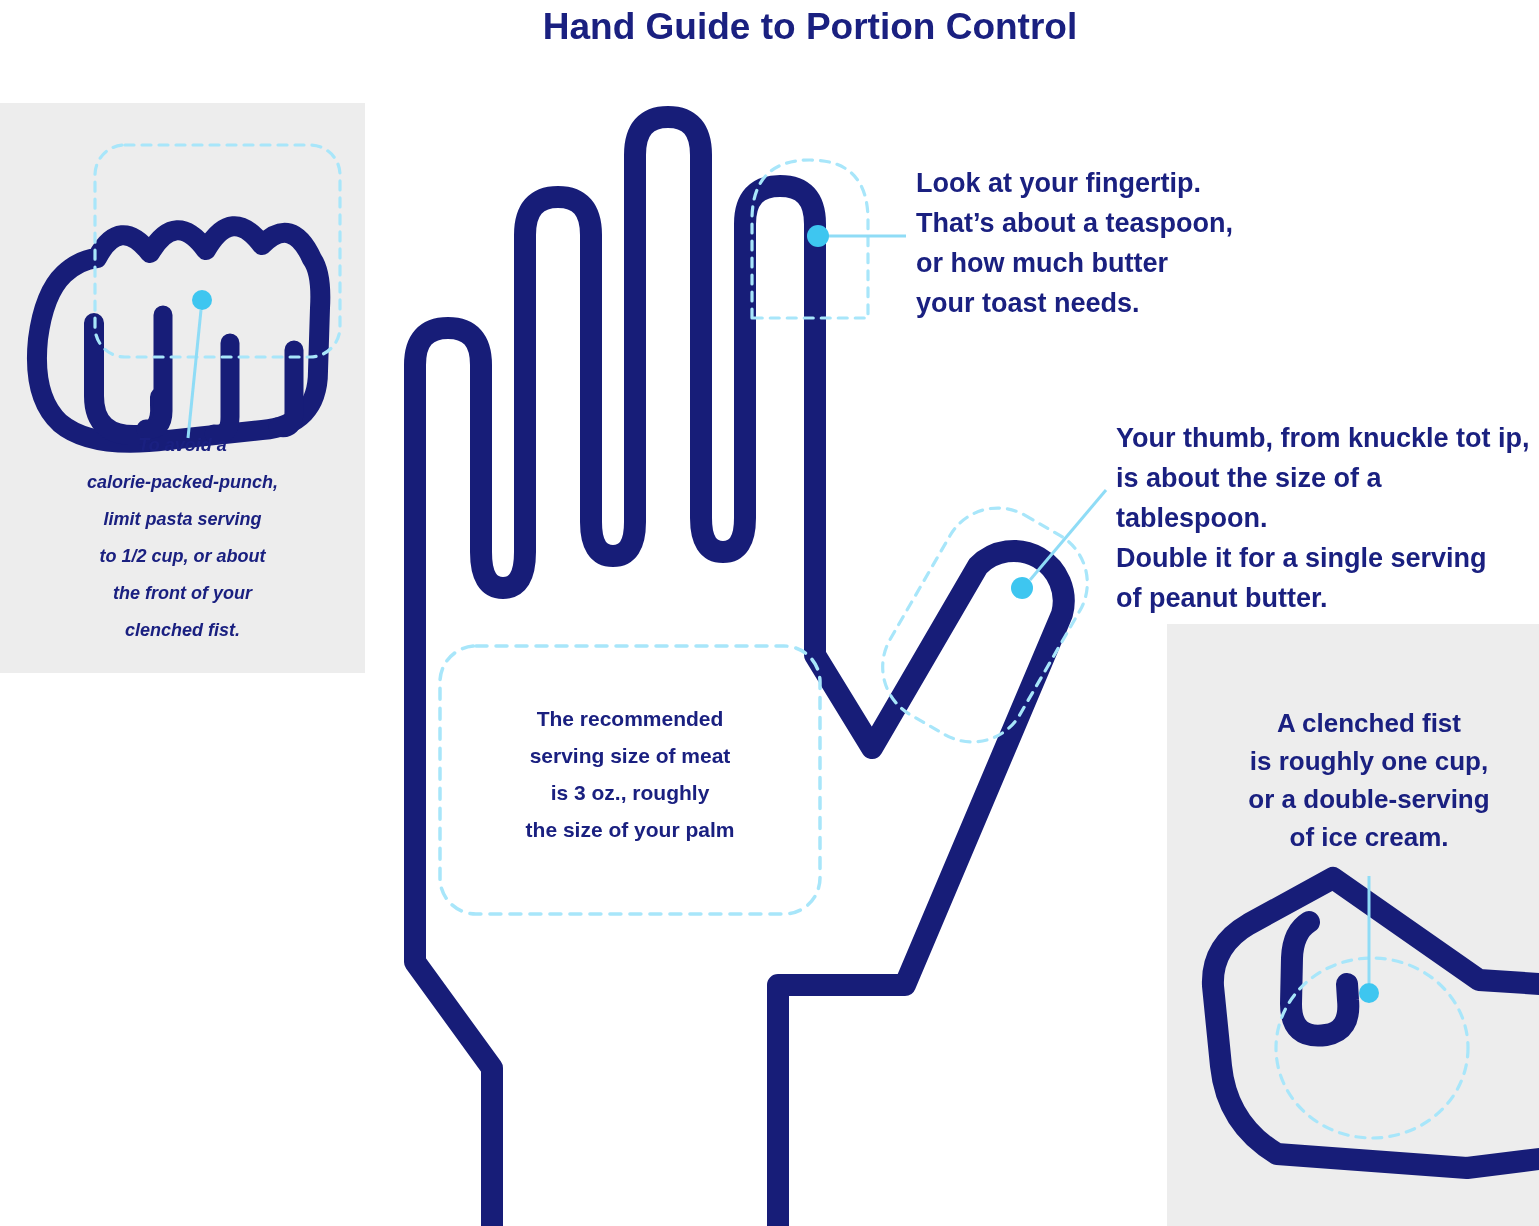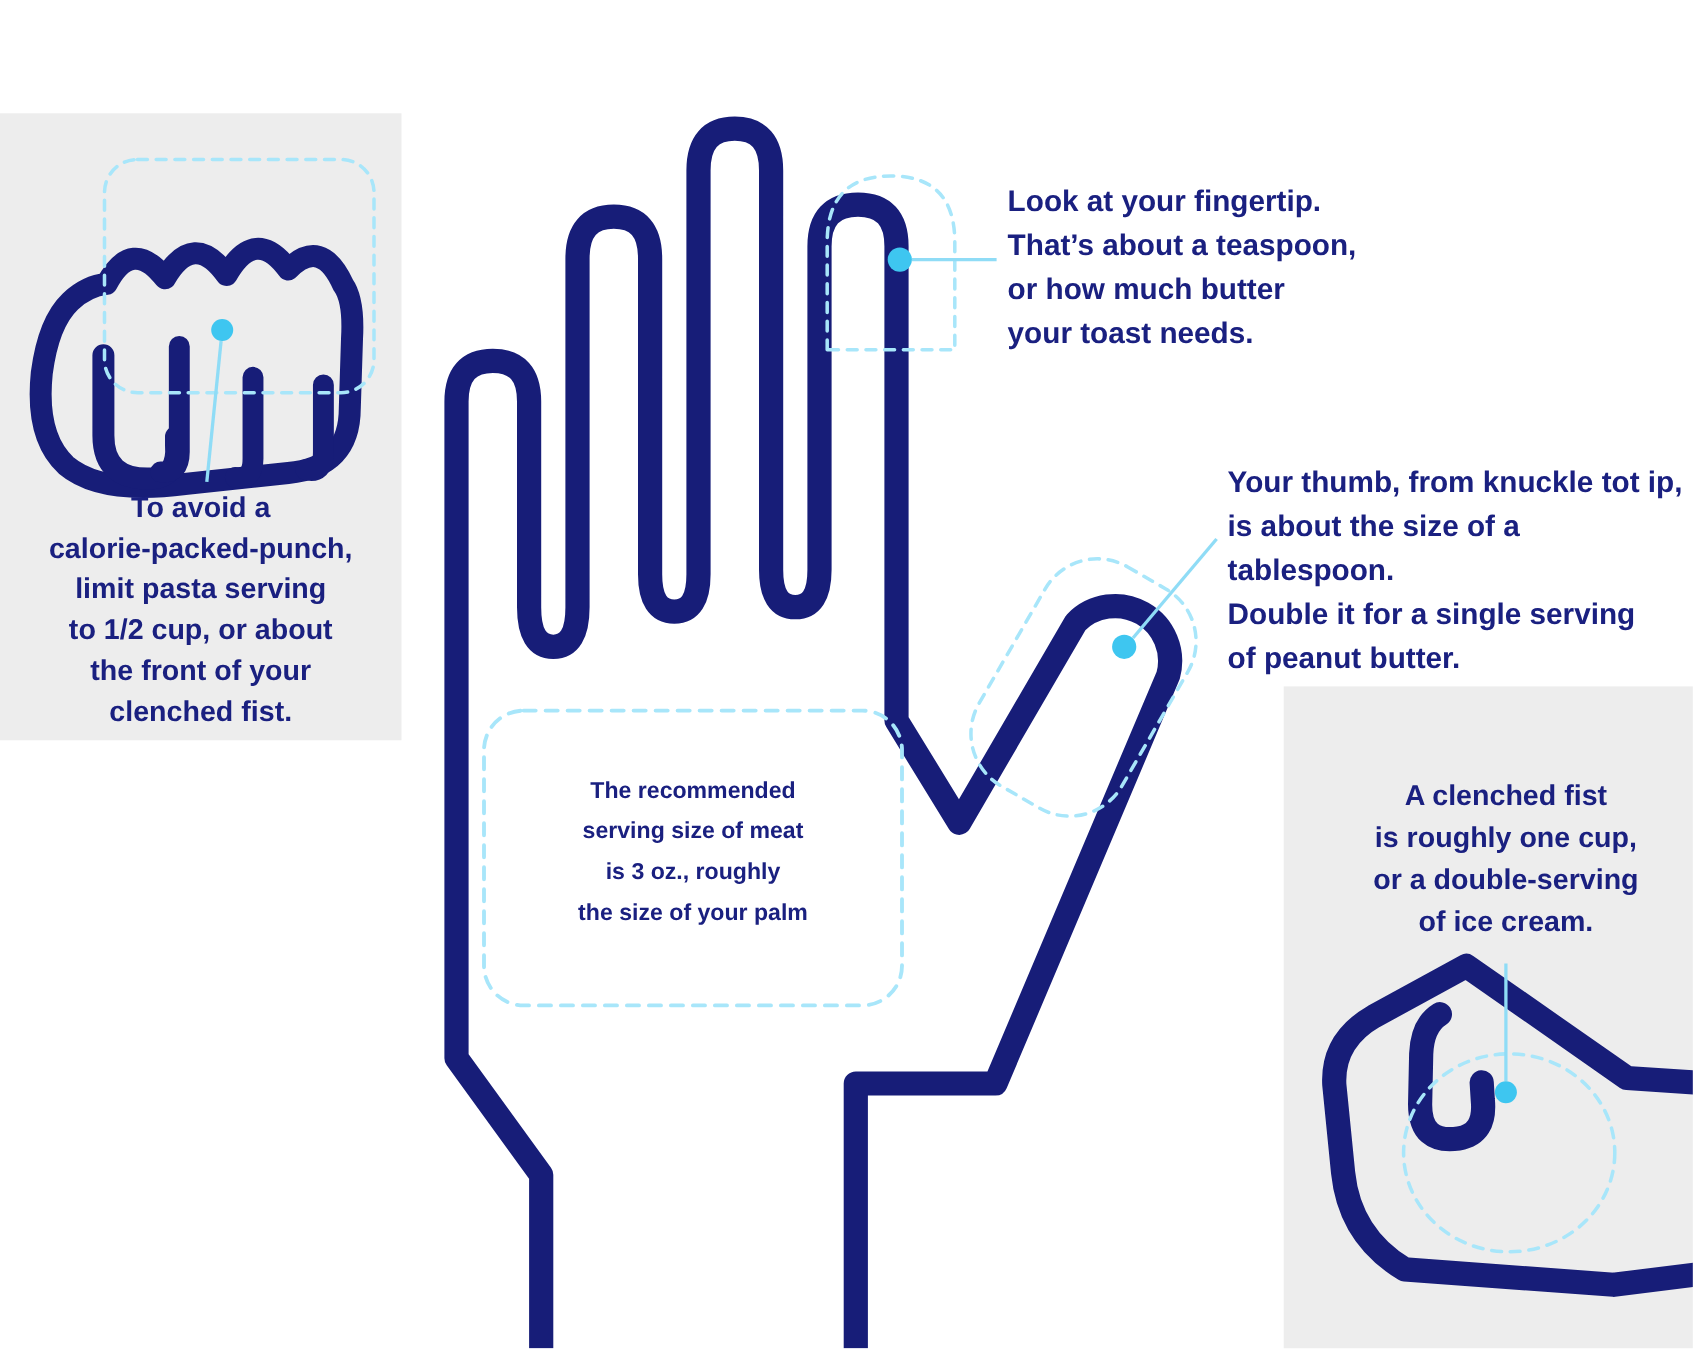--- a/index.html
+++ b/index.html
@@ -39,21 +39,21 @@
     position:absolute;
     color:var(--text-navy);
     font-weight:600;
     white-space:pre-line;
   }
   .note-left{text-align:left;}
   .note-center{text-align:center;}
   #note-fingertip{left:916px;top:163px;font-size:27px;line-height:40px;}
   #note-thumb{left:1116px;top:418px;font-size:27px;line-height:40px;}
   #note-palm{left:440px;top:700px;width:380px;font-size:21px;line-height:37px;}
-  #note-pasta{left:0;top:340px;width:100%;font-size:26px;line-height:37px;}
+  #note-pasta{left:0;top:324px;width:100%;font-size:18px;line-height:37px;font-style:italic;}
   #note-icecream{left:0;top:80px;width:100%;font-size:26px;line-height:38px;}
   svg{position:absolute;display:block;}
   #main-overlay{left:0;top:0;pointer-events:none;}
   #fist-front-svg{left:0;top:0;}
   #fist-side-svg{left:0;top:238px;}
   .navy-stroke{
     stroke:var(--navy);
     fill:none;
     stroke-linecap:round;
     stroke-linejoin:round;
@@ -71,20 +71,21 @@
     stroke-width:3;
     fill:none;
   }
   .dot{fill:var(--cyan-dot);stroke:none;}
 </style>
 </head>
 <body>
 
 <div id="canvas">
 
+  <h1 class="page-title">Hand Guide to Portion Control</h1>
 
   <div class="panel" id="panel-pasta">
     <svg id="fist-front-svg" width="365" height="350" viewBox="0 0 365 350">
       <path class="navy-stroke" stroke-width="20" d="M 97 155 Q 120 112 150 150 Q 176 106 206 147 Q 232 102 262 142 Q 292 112 312 156
                Q 322 170 320 205 L 318 268 Q 318 322 262 327 L 168 337 Q 92 347 60 320
                Q 32 294 38 236 Q 44 190 64 171 Q 79 157 97 155 Z"></path>
       <path class="navy-stroke" stroke-width="20" d="M 94 220 L 94 293 Q 94 334 138 332 Q 162 330 160 302 L 160 294"></path>
       <path class="navy-stroke" stroke-width="19" d="M 163 212 L 163 308 Q 163 328 146 326"></path>
       <path class="navy-stroke" stroke-width="19" d="M 230 240 L 230 314 Q 230 334 214 331"></path>
       <path class="navy-stroke" stroke-width="19" d="M 294 247 L 294 308 Q 294 328 278 324"></path>

